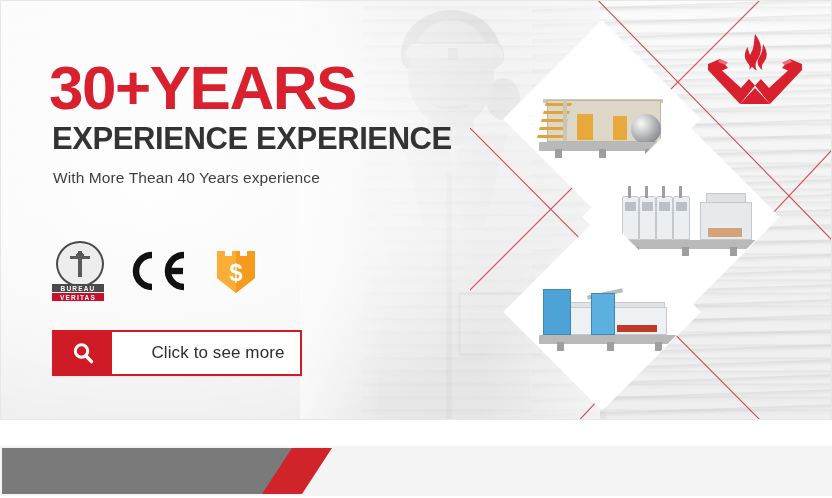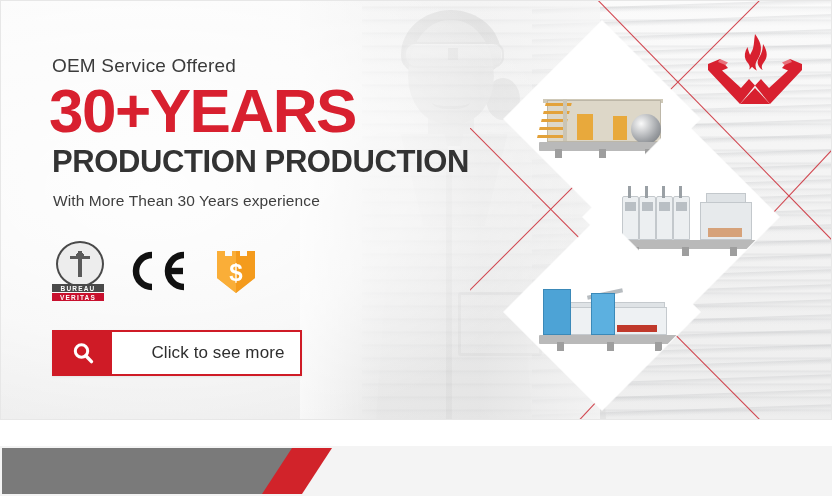--- a/index.html
+++ b/index.html
@@ -363,24 +363,23 @@
           <path d="M40 74l15-16 15 16-15 0z"></path>
         </g>
         <g fill="#E8717B">
           <path d="M20 29l8 3.5-2.5 2.5-7.5-3z"></path>
           <path d="M90 29l-8 3.5 2.5 2.5 7.5-3z"></path>
         </g>
       </svg>
     </div>
 
     <div class="copy">
-      <p class="kicker">OEM Service Offered</p>
       <h1 class="headline">30+YEARS</h1>
-      <h2 class="subhead">PRODUCTION PRODUCTION</h2>
-      <p class="tagline">With More Thean 30 Years experience</p>
+      <h2 class="subhead">EXPERIENCE EXPERIENCE</h2>
+      <p class="tagline">With More Thean 40 Years experience</p>
     </div>
 
     <div class="badges">
       <div class="bv">
         <div class="bv-oval">
           <div class="fig"></div>
         </div>
         <div class="bv-bureau">BUREAU</div>
         <div class="bv-veritas">VERITAS</div>
       </div>

